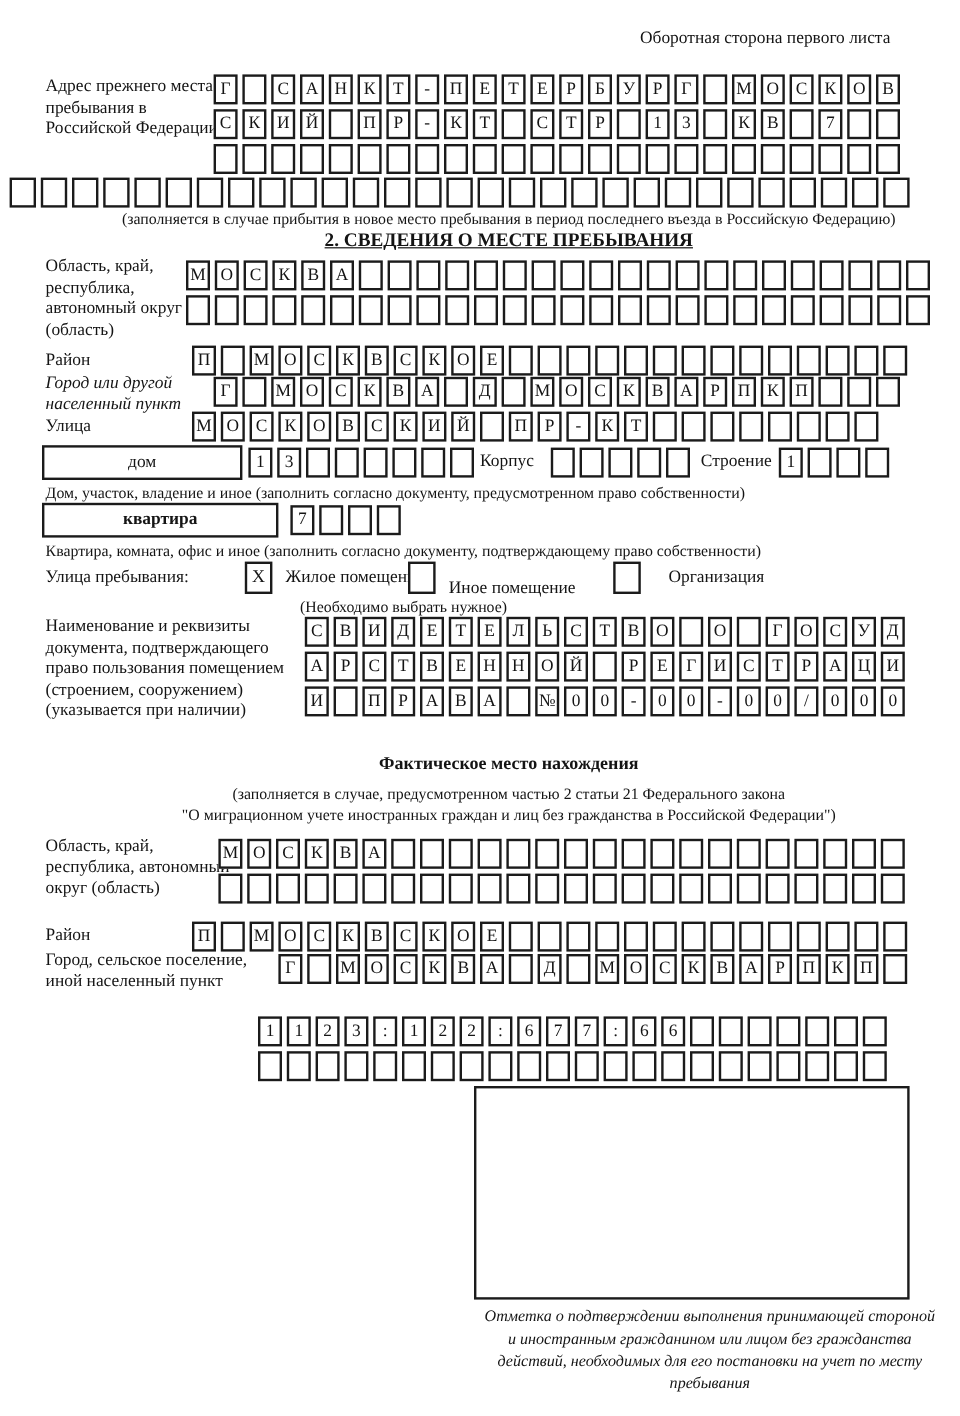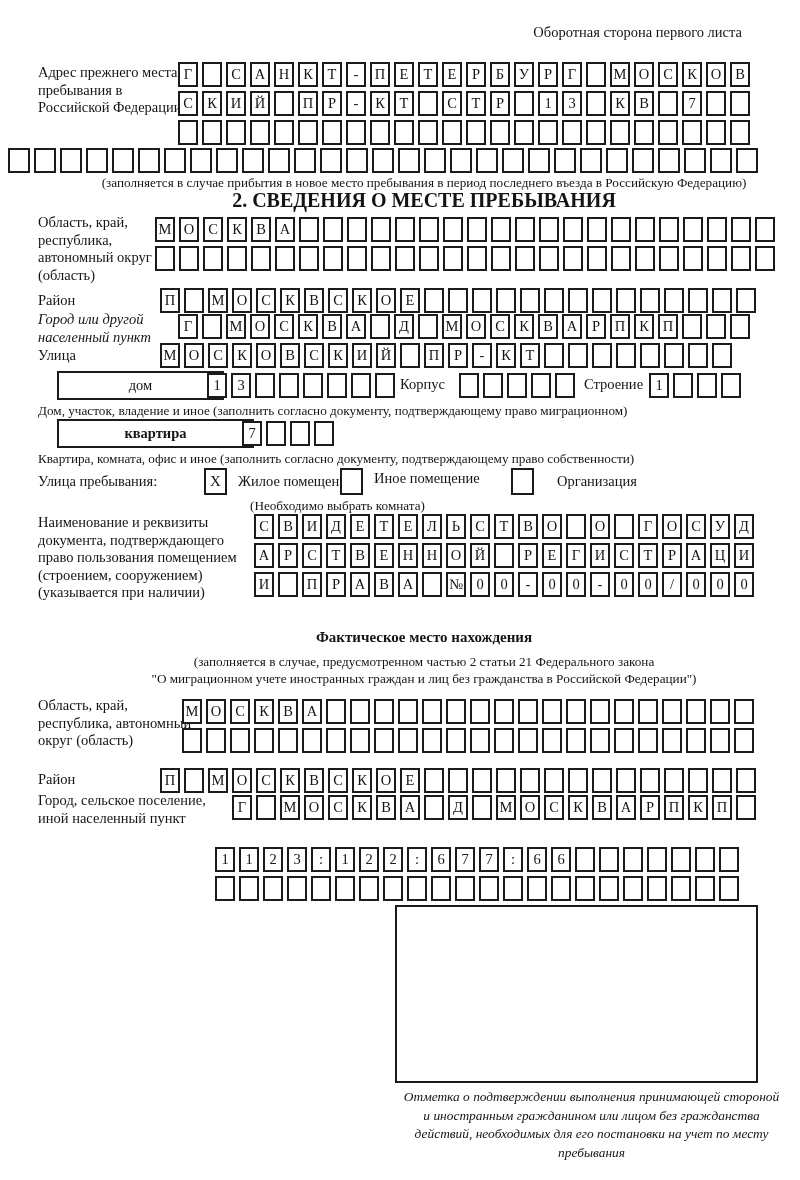--- a/index.html
+++ b/index.html
@@ -7,21 +7,21 @@
         font-family:"Liberation Serif","DejaVu Serif",serif;color:#141414;overflow:hidden;}
   .lbl{position:absolute;font-size:14.5px;line-height:17.5px;}
   .cap{position:absolute;font-size:13.2px;line-height:16px;}
   .center{left:16px;right:0;text-align:center;padding-left:32px;}
   .bold{font-weight:bold;}
   .row{position:absolute;display:flex;gap:4px;}
   .cell{flex:0 0 20px;width:20px;height:25px;border:2px solid #1b1b1b;box-sizing:border-box;
         display:flex;align-items:center;justify-content:center;font-size:14.5px;background:#fff;}
   .r4 .cell{flex:0 0 22px;width:22px;}
   .widebox{position:absolute;border:2px solid #1b1b1b;box-sizing:border-box;background:#fff;
-        display:flex;align-items:center;justify-content:center;font-size:14.5px;margin-left:22px;}
+        display:flex;align-items:center;justify-content:center;font-size:14.5px;}
   .chk{position:absolute;width:23px;height:27px;border:2px solid #1b1b1b;box-sizing:border-box;background:#fff;
         display:flex;align-items:center;justify-content:center;font-size:15px;}
   .stamp{position:absolute;border:2.5px solid #1b1b1b;box-sizing:border-box;background:#fff;}
 </style>
 </head>
 <body>
 
 <div class="page">
 
   <div class="lbl" style="top:24px;left:0;right:58px;text-align:right;margin-left:28px;">Оборотная сторона первого листа</div>
@@ -131,21 +131,21 @@
       <div class="cell"></div>
       <div class="cell"></div>
       <div class="cell"></div>
       <div class="cell"></div>
       <div class="cell"></div>
       <div class="cell"></div>
       <div class="cell"></div>
     </div>
   <div class="cap center" style="top:175px;">(заполняется в случае прибытия в новое место пребывания в период последнего въезда в Российскую Федерацию)</div>
 
-  <div class="lbl bold center" style="top:192px;font-size:20px;">2. СВЕДЕНИЯ О МЕСТЕ ПРЕБЫВАНИЯ</div>
+  <div class="lbl bold center" style="top:192px;font-size:16px;text-decoration:underline;">2. СВЕДЕНИЯ О МЕСТЕ ПРЕБЫВАНИЯ</div>
 
   <div class="lbl" style="left:38px;top:214px;width:118px;">Область, край, республика, автономный округ (область)</div>
   <div class="row" style="left:155px;top:217px;">
       <div class="cell">М</div>
       <div class="cell">О</div>
       <div class="cell">С</div>
       <div class="cell">К</div>
       <div class="cell">В</div>
       <div class="cell">А</div>
       <div class="cell"></div>
@@ -302,39 +302,39 @@
       <div class="cell"></div>
       <div class="cell"></div>
     </div>
   <div class="lbl" style="left:584px;top:376px;">Строение</div>
   <div class="row" style="left:649px;top:373px;">
       <div class="cell">1</div>
       <div class="cell"></div>
       <div class="cell"></div>
       <div class="cell"></div>
     </div>
-  <div class="cap" style="left:38px;top:403px;">Дом, участок, владение и иное (заполнить согласно документу, подтверждающему право миграционном)</div>
+  <div class="cap" style="left:38px;top:403px;">Дом, участок, владение и иное (заполнить согласно документу, предусмотренном право собственности)</div>
 
   <div class="widebox" style="left:35px;top:419px;width:197px;height:29px;font-weight:bold;">квартира</div>
   <div class="row" style="left:242px;top:421px;">
       <div class="cell">7</div>
       <div class="cell"></div>
       <div class="cell"></div>
       <div class="cell"></div>
     </div>
   <div class="cap" style="left:38px;top:451px;">Квартира, комната, офис и иное (заполнить согласно документу, подтверждающему право собственности)</div>
 
   <div class="lbl" style="left:38px;top:473px;">Улица пребывания:</div>
   <div class="chk" style="left:204px;top:468px;">X</div>
   <div class="lbl" style="left:238px;top:473px;">Жилое помещение</div>
   <div class="chk" style="left:340px;top:468px;"></div>
-  <div class="lbl" style="left:374px;top:470px;">Иное помещение</div>
+  <div class="lbl" style="left:374px;top:482px;">Иное помещение</div>
   <div class="chk" style="left:511px;top:468px;"></div>
   <div class="lbl" style="left:557px;top:473px;">Организация</div>
-  <div class="cap" style="left:250px;top:498px;">(Необходимо выбрать комната)</div>
+  <div class="cap" style="left:250px;top:498px;">(Необходимо выбрать нужное)</div>
 
   <div class="lbl" style="left:38px;top:514px;width:218px;">Наименование и реквизиты документа, подтверждающего право пользования помещением (строением, сооружением) (указывается при наличии)</div>
   <div class="row" style="left:254px;top:514px;">
       <div class="cell">С</div>
       <div class="cell">В</div>
       <div class="cell">И</div>
       <div class="cell">Д</div>
       <div class="cell">Е</div>
       <div class="cell">Т</div>
       <div class="cell">Е</div>

